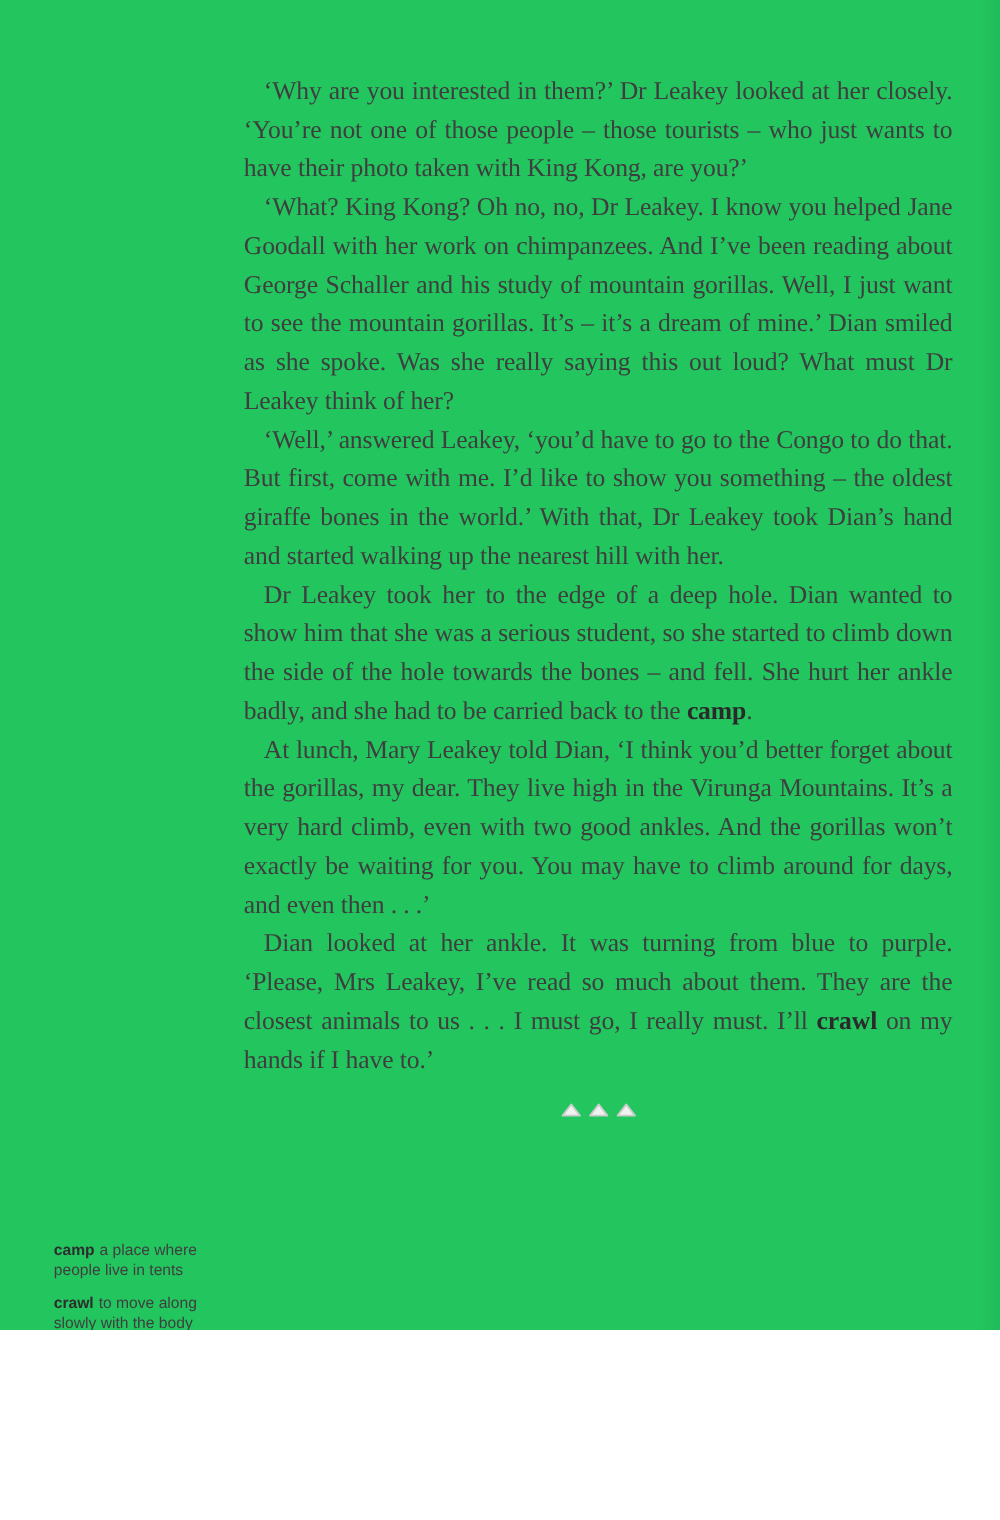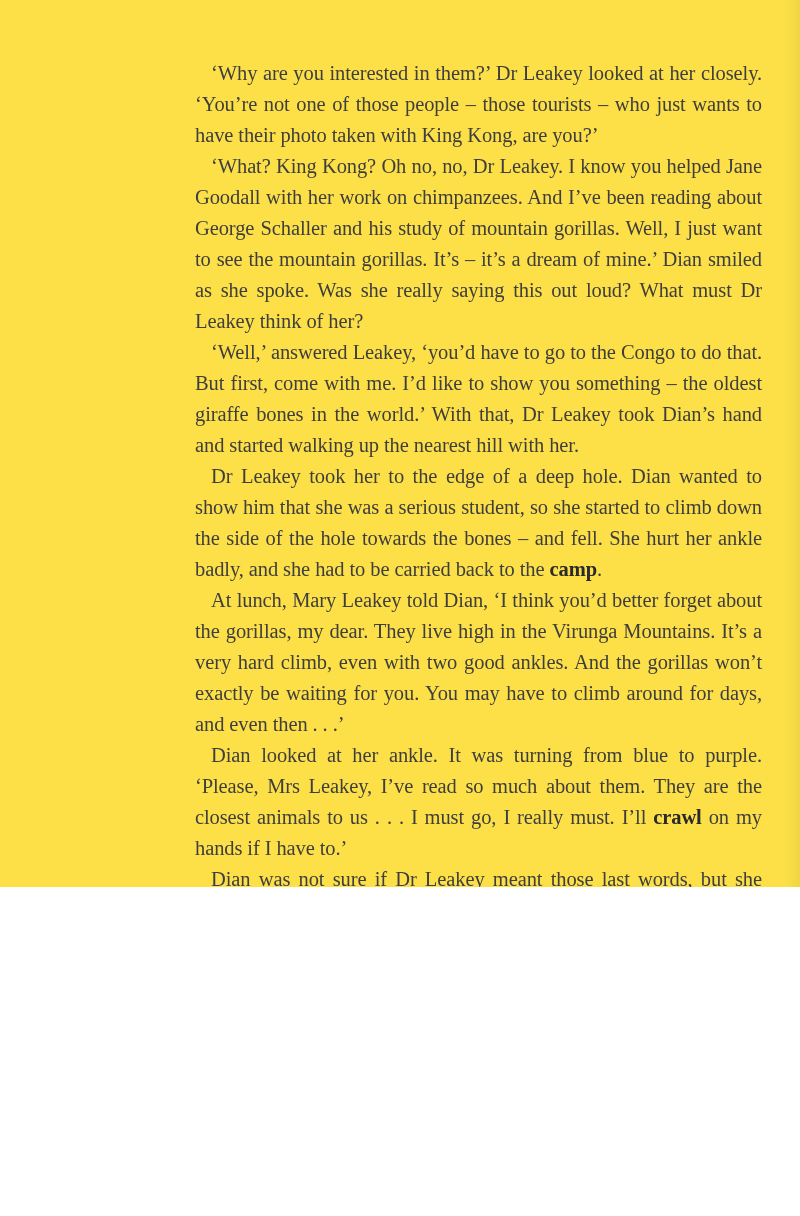--- a/index.html
+++ b/index.html
@@ -1,20 +1,20 @@
 <!DOCTYPE html>
 <html><head>
 <meta charset="utf-8">
 <style>
   html, body { margin: 0; padding: 0; background: #ffffff; }
   .page {
     position: relative;
     width: 800px;
-    height: 887px;
-    background: #fde047;
+    height: 1064px;
+    background: #22c55e;
     overflow: hidden;
     font-family: "Liberation Serif", "DejaVu Serif", serif;
   }
   .edge-shade-right {
     position: absolute; right: 0; top: 0; width: 16px; height: 100%;
     background: linear-gradient(to right, rgba(0,0,0,0), rgba(0,0,0,0.05));
     pointer-events: none;
   }
   .body-text {
     position: absolute;
@@ -73,35 +73,38 @@
 <div class="page">
 
   <div class="body-text">
     <div>
         <p><span>‘Why are you interested in them?’ Dr Leakey looked at her closely. ‘You’re not one of those people – those tourists – who just wants to have their photo taken with King Kong, are you?’</span></p>
         <p><span>‘What? King Kong? Oh no, no, Dr Leakey. I know you helped Jane Goodall with her work on chimpanzees. And I’ve been reading about George Schaller and his study of mountain gorillas. Well, I just want to see the mountain gorillas. It’s – it’s a dream of mine.’ Dian smiled as she spoke. Was she really saying this out loud? What must Dr Leakey think of her?</span></p>
         <p><span>‘Well,’ answered Leakey, ‘you’d have to go to the Congo to do that. But first, come with me. I’d like to show you something – the oldest giraffe bones in the world.’ With that, Dr Leakey took Dian’s hand and started walking up the nearest hill with her.</span></p>
         <p><span>Dr Leakey took her to the edge of a deep hole. Dian wanted to show him that she was a serious student, so she started to climb down the side of the hole towards the bones – and fell. She hurt her ankle badly, and she had to be carried back to the </span><strong>camp</strong><span>.</span></p>
         <p><span>At lunch, Mary Leakey told Dian, ‘I think you’d better forget about the gorillas, my dear. They live high in the Virunga Mountains. It’s a very hard climb, even with two good ankles. And the gorillas won’t exactly be waiting for you. You may have to climb around for days, and even then . . .’</span></p>
         <p><span>Dian looked at her ankle. It was turning from blue to purple. ‘Please, Mrs Leakey, I’ve read so much about them. They are the closest animals to us . . . I must go, I really must. I’ll </span><strong>crawl</strong><span> on my hands if I have to.’</span></p>
-        <p><span>Dian was not sure if Dr Leakey meant those last words, but she knew that she would remember them.</span></p>
       </div>
     <div class="separator">
         <svg width="16" height="12">
           <polygon points="8,1.5 15,10.5 1,10.5" fill="#f1f1f0" stroke="#cbcbca" stroke-width="1.4" stroke-linejoin="round"></polygon>
         </svg>
         <svg width="16" height="12">
           <polygon points="8,1.5 15,10.5 1,10.5" fill="#f1f1f0" stroke="#cbcbca" stroke-width="1.4" stroke-linejoin="round"></polygon>
         </svg>
         <svg width="16" height="12">
           <polygon points="8,1.5 15,10.5 1,10.5" fill="#f1f1f0" stroke="#cbcbca" stroke-width="1.4" stroke-linejoin="round"></polygon>
         </svg>
       </div>
   </div>
 
+  <aside class="glossary">
+      <p class="gloss-entry"><strong>camp</strong><span>a place where people live in tents</span></p>
+      <p class="gloss-entry"><strong>crawl</strong><span>to move along slowly with the body close to the ground</span></p>
+    </aside>
 
   <div class="page-num">
     <span>2</span>
   </div>
 
   <div class="edge-shade-right"></div>
 
 </div>
 
 </body></html>

